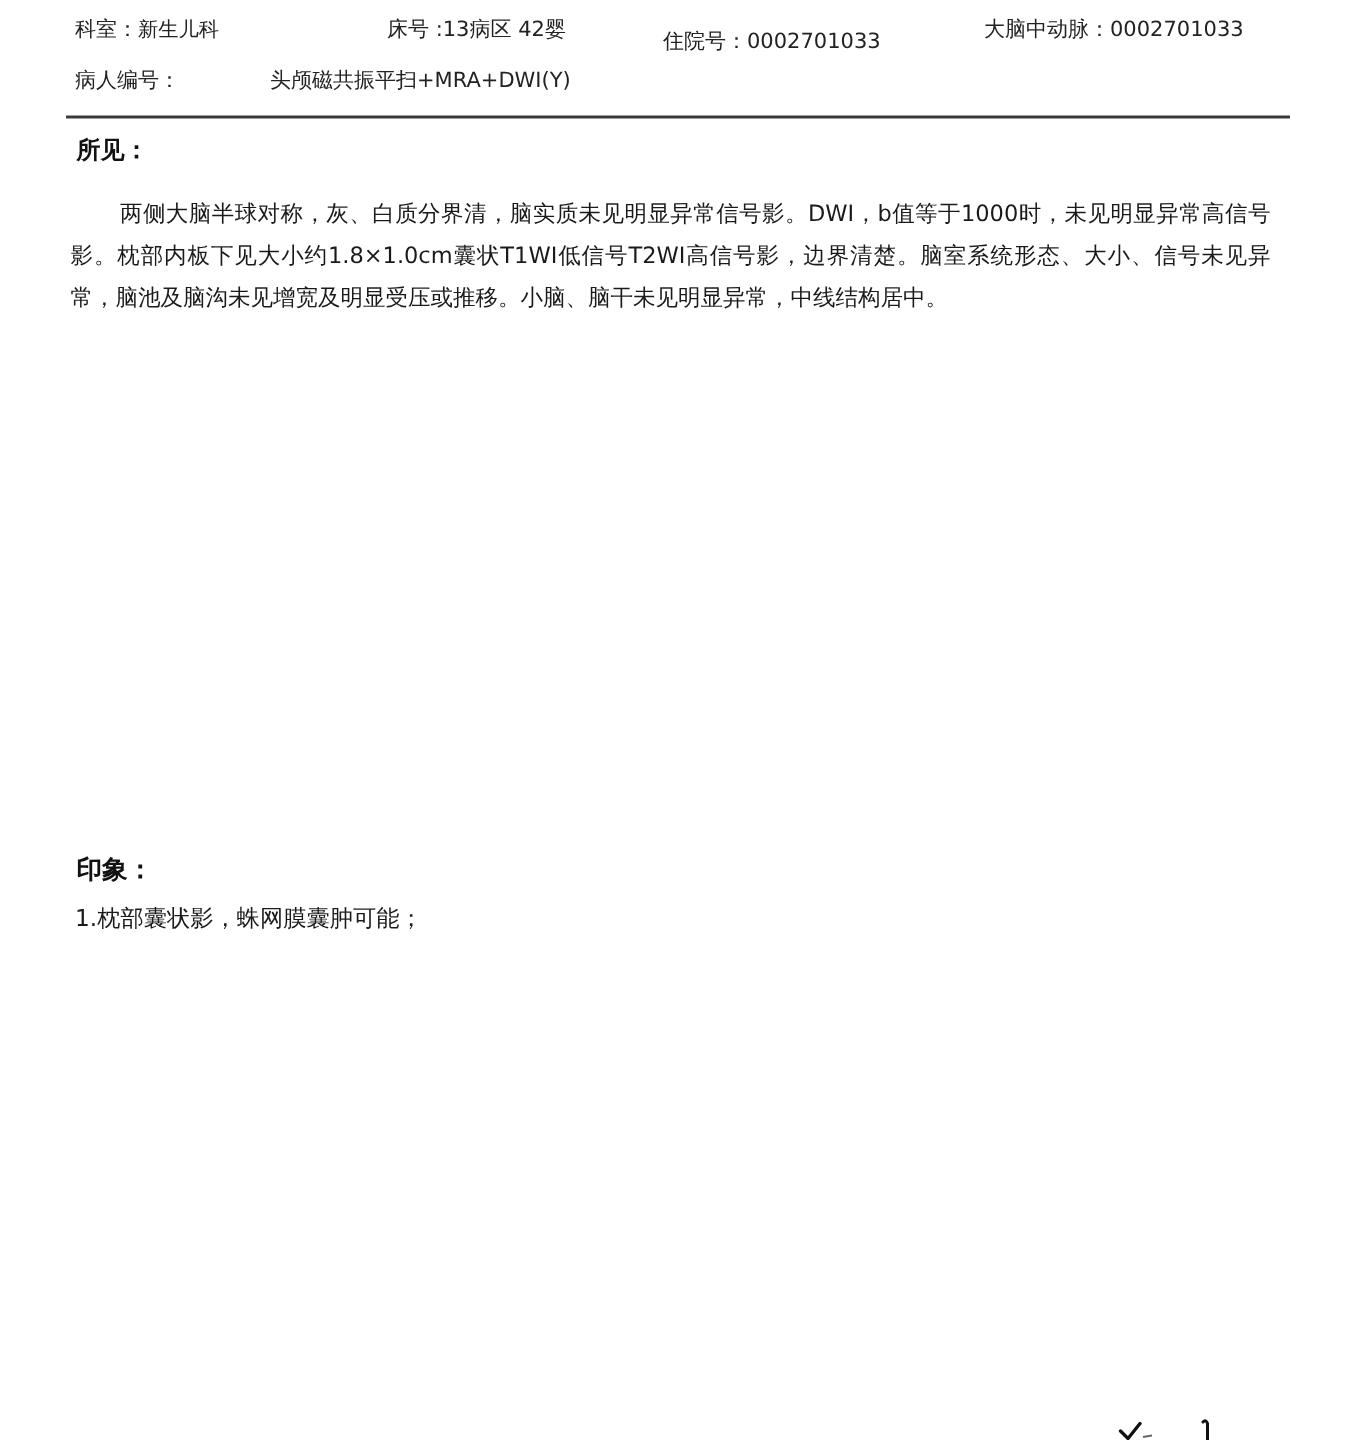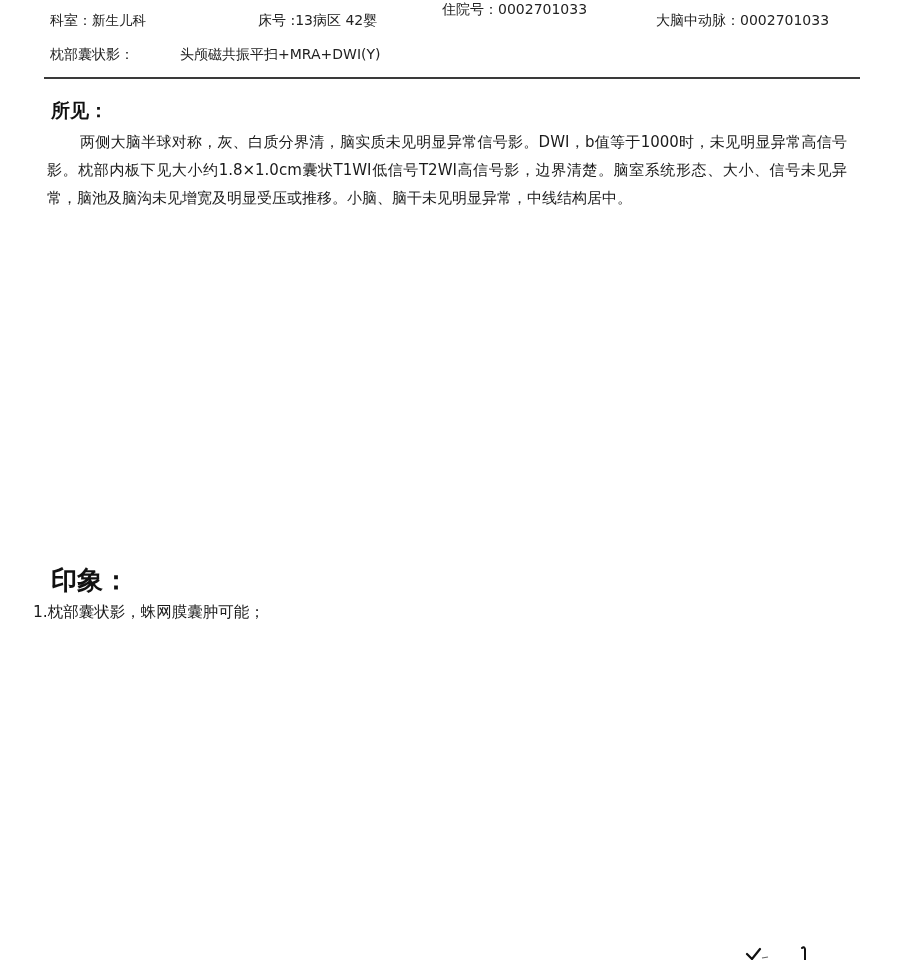--- a/index.html
+++ b/index.html
@@ -31,39 +31,39 @@
       height: 0;
       border-top: 2px solid #3a3a3a;
     }
     .section-title {
       position: absolute;
       left: 51px;
       font-weight: bold;
       color: #111;
       white-space: nowrap;
     }
-    .findings-title { top: 100px; font-size: 19px; line-height: 20px; }
-    .impression-title { top: 568px; font-size: 26px; line-height: 24px; }
+    .findings-title { top: 90px; font-size: 16px; line-height: 20px; }
+    .impression-title { top: 568px; font-size: 17px; line-height: 24px; }
     .findings-body {
       position: absolute;
       left: 47px;
       top: 128px;
       width: 800px;
       font-size: 15px;
       line-height: 28px;
       color: #1a1a1a;
       text-align: justify;
       word-break: break-all;
     }
     .findings-body p {
       margin: 0;
     }
     .impression-list {
       position: absolute;
-      left: 33px;
+      left: 50px;
       top: 598px;
       font-size: 15.5px;
       line-height: 28px;
       color: #1a1a1a;
     }
     .impression-list div { white-space: nowrap; }
     .signature {
       position: absolute;
       left: 740px;
       top: 940px;
@@ -73,28 +73,28 @@
   </style>
 </head>
 <body>
 
 <div class="hdr" style="left:50px; top:11px;">
   <span class="lbl">科室：</span><span style="font-size:13.5px;">新生儿科</span>
 </div>
 <div class="hdr" style="left:258px; top:11px;">
   <span class="lbl">床号 :</span><span>13病区 42婴</span>
 </div>
-<div class="hdr" style="left:442px; top:0;">
+<div class="hdr" style="left:442px; top:19px;">
   <span class="lbl">住院号：</span><span>0002701033</span>
 </div>
 <div class="hdr" style="left:656px; top:11px;">
   <span class="lbl">大脑中动脉：</span><span>0002701033</span>
 </div>
 
-<div class="hdr" style="left:50px; top:45px;">枕部囊状影：</div>
+<div class="hdr" style="left:50px; top:45px;">病人编号：</div>
 <div class="hdr" style="left:180px; top:45px;">头颅磁共振平扫+MRA+DWI(Y)</div>
 
 <div class="divider"></div>
 
 <div class="section-title findings-title">所见：</div>
 <div class="findings-body">
   <p style="text-indent:33px;"><span>两侧大脑半球对称，灰、白质分界清，脑实质未见明显异常信号影。DWI，b值等于1000时，未见明显异常高信号影。枕部内板下见大小约1.8×1.0cm囊状T1WI低信号T2WI高信号影，边界清楚。脑室系统形态、大小、信号未见异常，脑池及脑沟未见增宽及明显受压或推移。小脑、脑干未见明显异常，中线结构居中。</span></p>
 </div>
 
 <div class="section-title impression-title">印象：</div>

